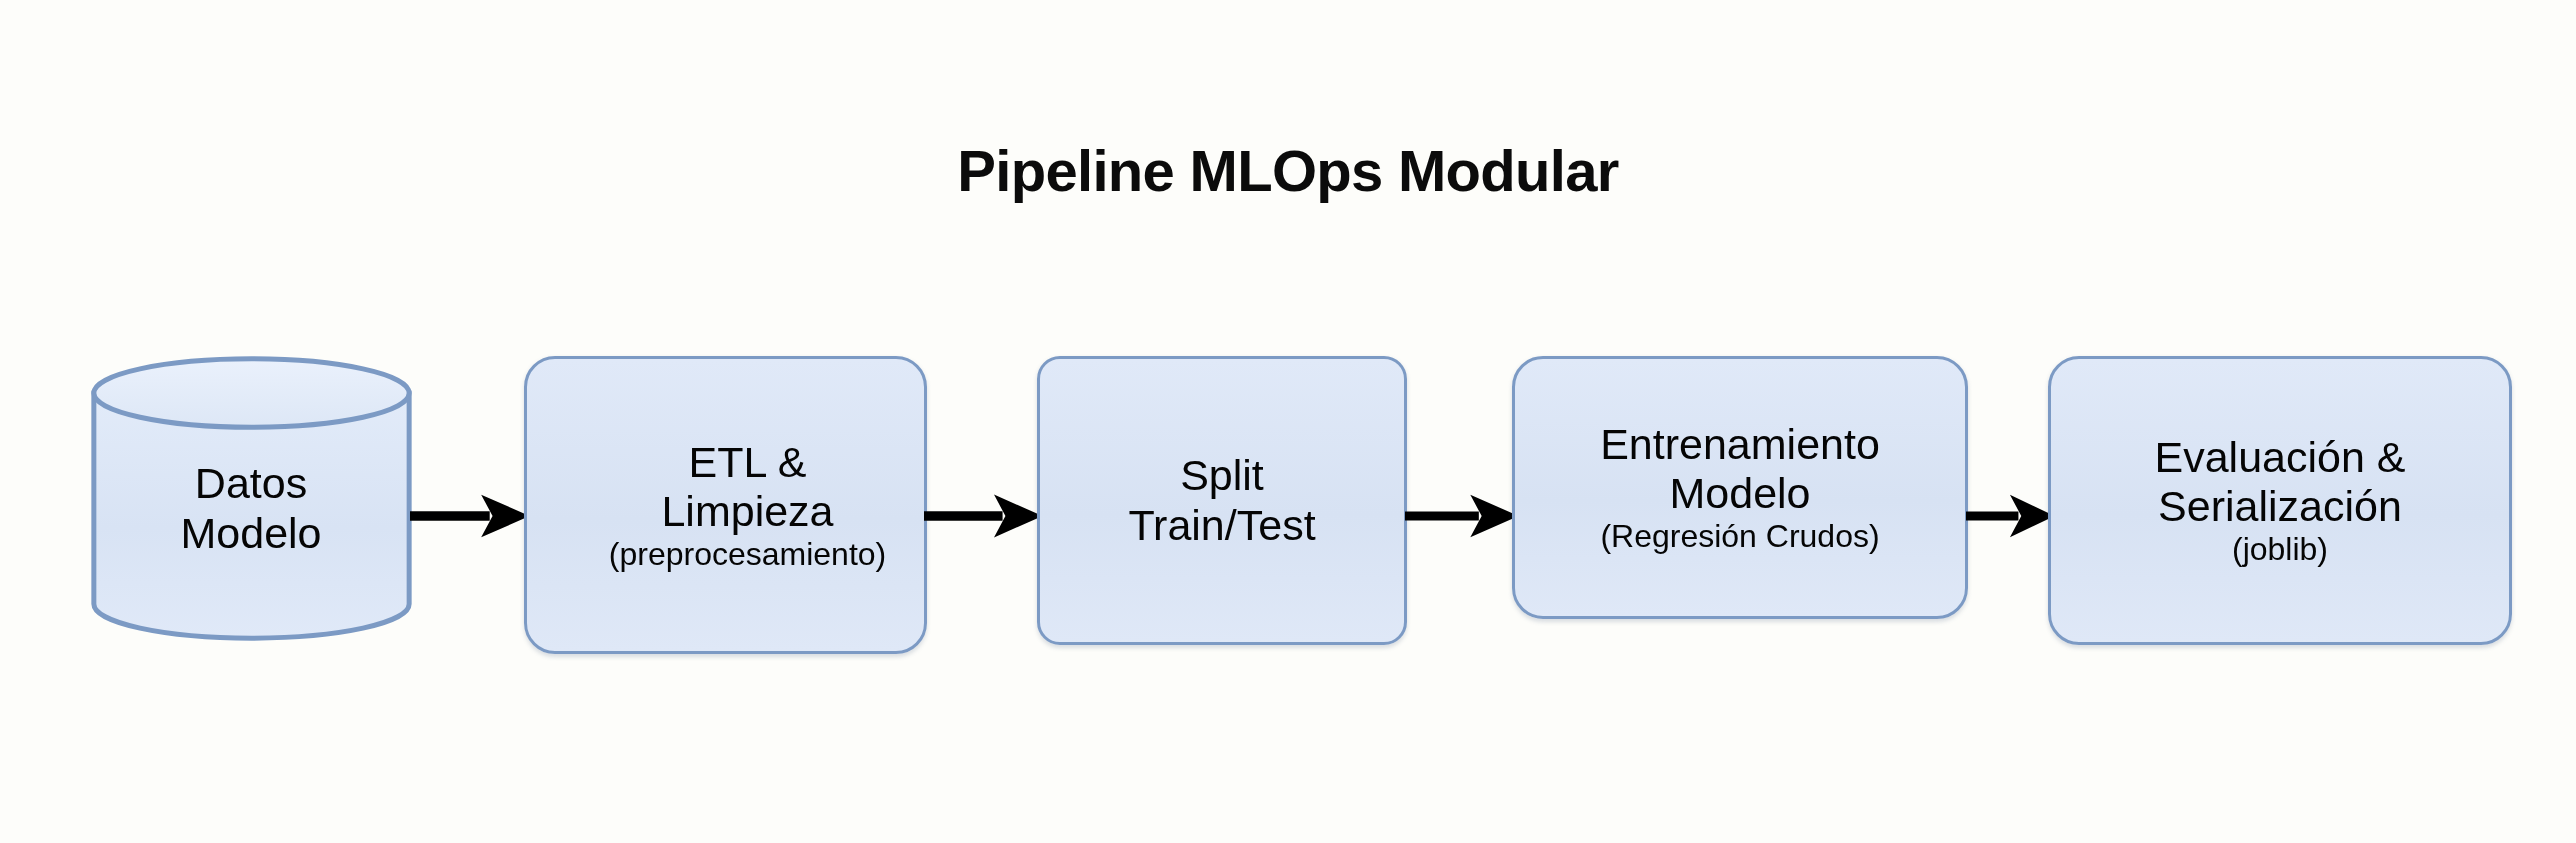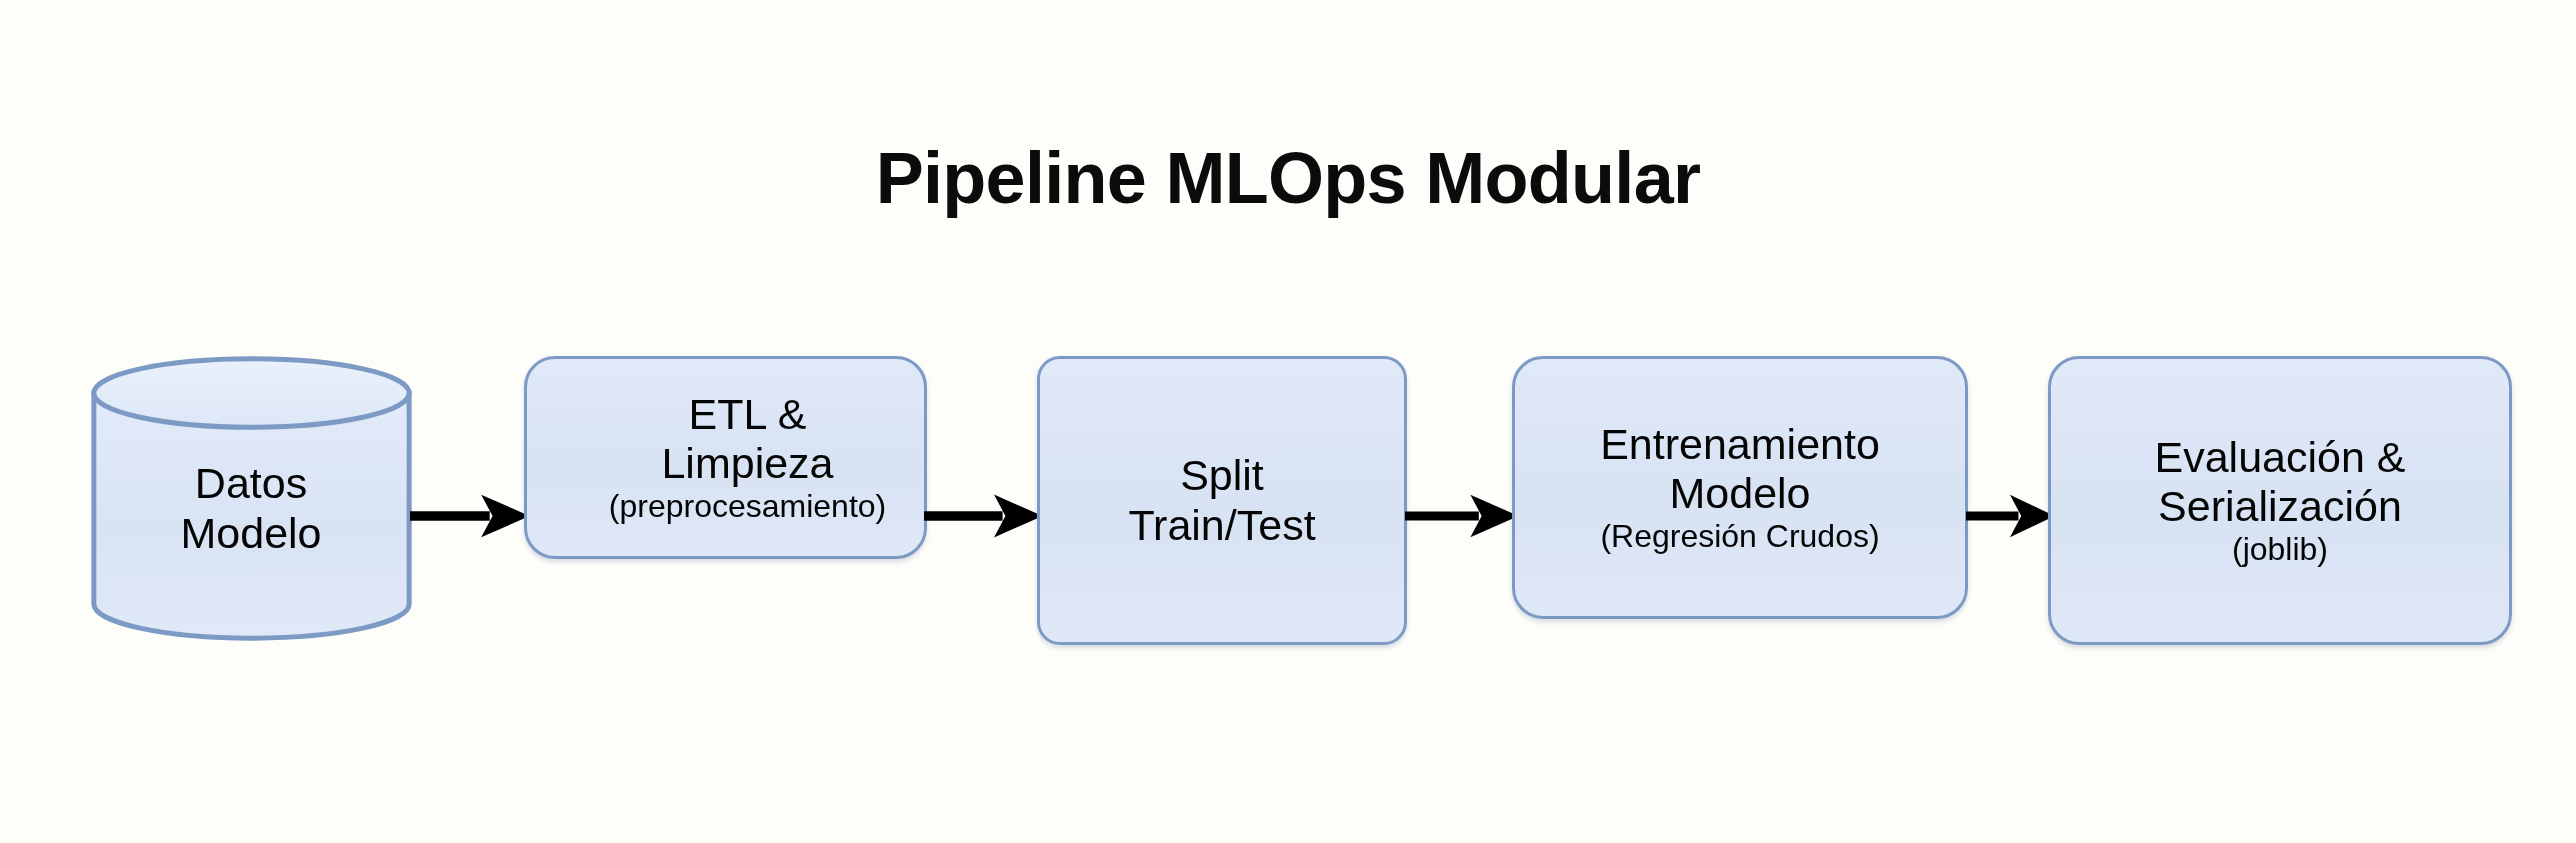--- a/index.html
+++ b/index.html
@@ -21,21 +21,21 @@
     background: #fdfdfa;
   }
 
   
   #diagram-title {
     position: absolute;
     left: 0;
     top: 142px;
     width: 2576px;
     text-align: center;
-    font-size: 72px;
+    font-size: 58px;
     font-weight: bold;
     color: #0b0b0b;
     letter-spacing: -0.7px;
     line-height: 1;
     white-space: nowrap;
   }
 
   
   #flow {
     position: absolute;
@@ -98,21 +98,21 @@
     height: 285px;
     display: flex;
     flex-direction: column;
     align-items: center;
     justify-content: center;
     padding-top: 20px;
     box-sizing: border-box;
   }
 
   
-  #node-etl    { left: 524px;  width: 403px; height: 203px; padding-left: 44px; }
+  #node-etl    { left: 524px;  width: 403px; height: 298px; padding-left: 44px; }
   #node-split  { left: 1037px; width: 370px; height: 289px; border-radius: 23px; }
   #node-train  { left: 1512px; width: 456px; height: 263px; }
   #node-eval   { left: 2048px; width: 464px; height: 289px; align-items: center; }
 
   
   .arrow {
     position: absolute;
     height: 50px;
     top: 135px;
   }

